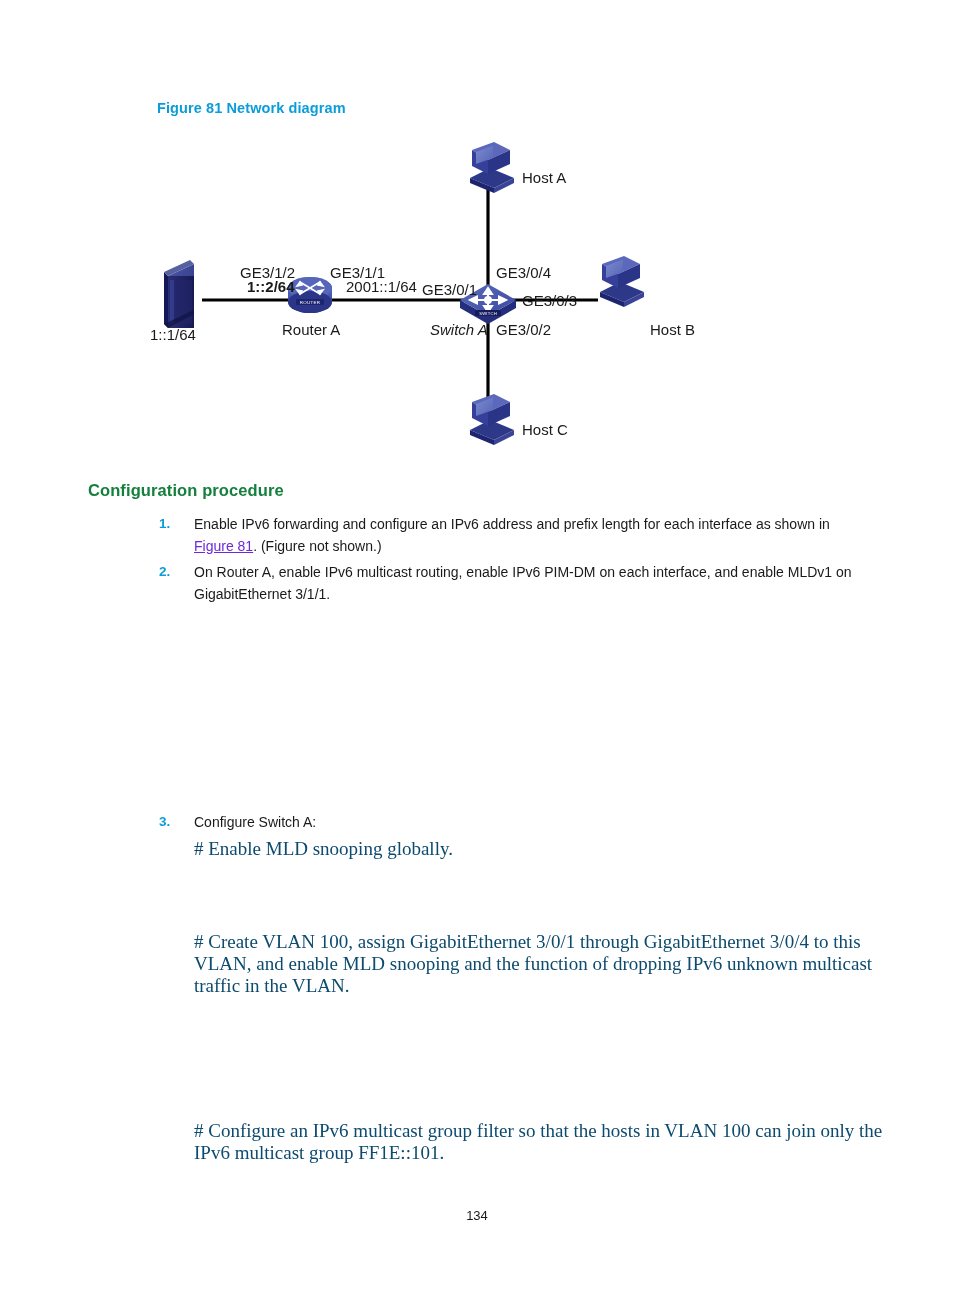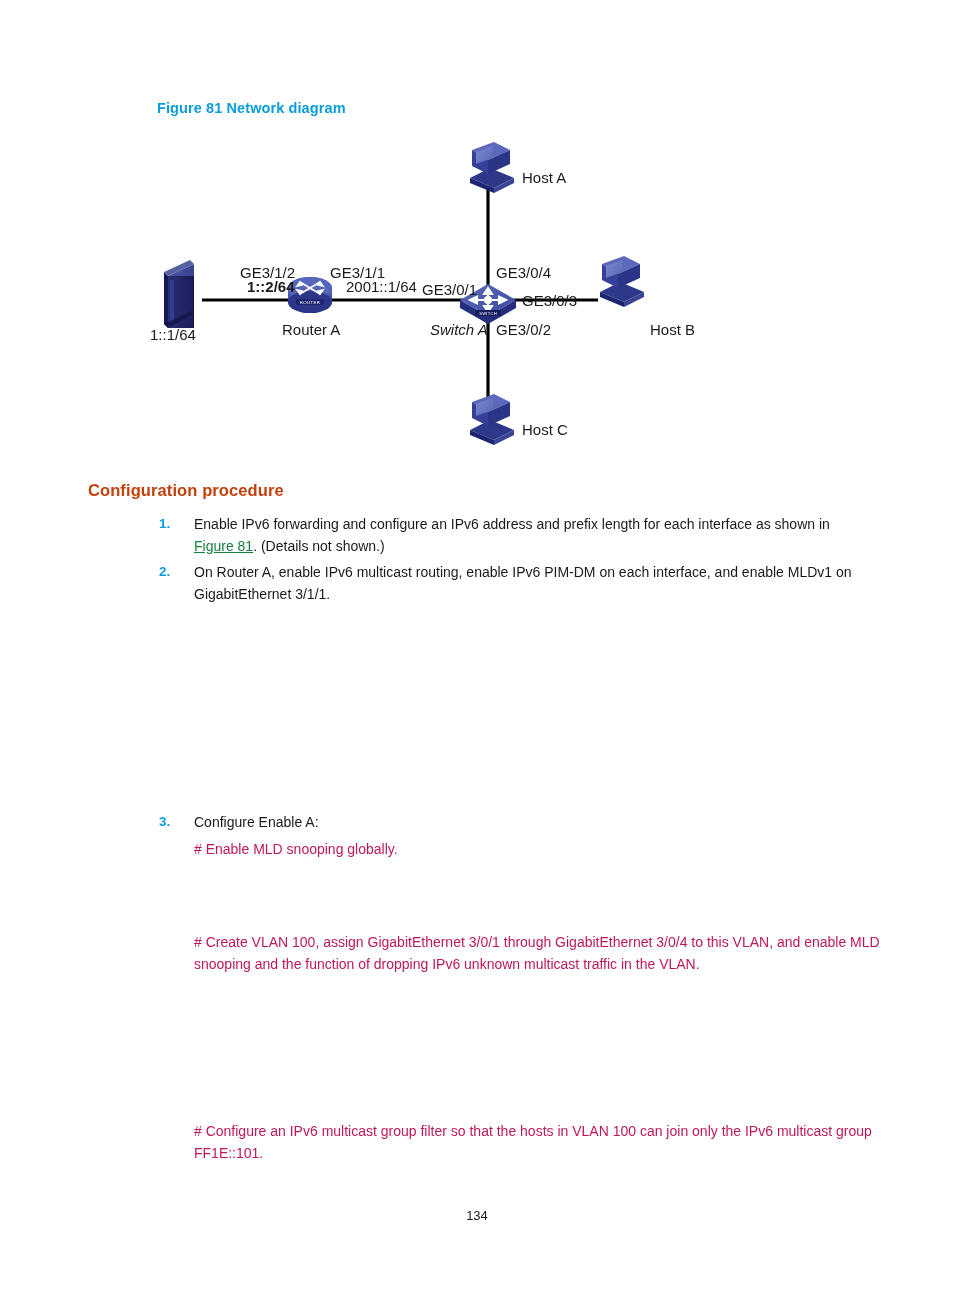--- a/index.html
+++ b/index.html
@@ -45,21 +45,21 @@
     white-space: nowrap;
   }
 
   
   .section-heading {
     position: absolute;
     left: 88px;
     top: 481px;
     font-size: 16.5px;
     font-weight: bold;
-    color: #c2410c;
+    color: #15803d;
     letter-spacing: 0.1px;
   }
 
   
   .step {
     position: absolute;
     display: flex;
     align-items: flex-start;
   }
   .step-num {
@@ -70,28 +70,29 @@
     color: #0b9dd9;
     line-height: 22px;
   }
   .step-body {
     font-size: 14px;
     line-height: 22px;
     color: #1a1a1a;
   }
   .step-body p { margin: 0; }
   .xref {
-    color: #15803d;
+    color: #6d28d9;
   }
 
   .para {
     position: absolute;
-    font-size: 14px;
+    font-size: 19px;
     line-height: 22px;
-    color: #be185d;
+    color: #0c4a6e;
+    font-family: Liberation Serif, serif;
   }
   .para p { margin: 0; }
 
   
   .page-number {
     position: absolute;
     left: 0;
     right: 0;
     top: 1208px;
     text-align: center;
@@ -265,36 +266,36 @@
 
   <div class="dg-label" style="left:372px; top:283px;">Host C</div>
 </div>
 
 <div class="section-heading">Configuration procedure</div>
 
 <div class="step" style="left:159px; top:513px; width:710px;">
   <div class="step-num">1.</div>
   <div class="step-body">
     <p>
-      <span>Enable IPv6 forwarding and configure an IPv6 address and prefix length for each interface as shown in </span><a class="xref" href="#">Figure 81</a><span>. (Details not shown.)</span>
+      <span>Enable IPv6 forwarding and configure an IPv6 address and prefix length for each interface as shown in </span><a class="xref" href="#">Figure 81</a><span>. (Figure not shown.)</span>
     </p>
   </div>
 </div>
 
 <div class="step" style="left:159px; top:561px; width:710px;">
   <div class="step-num">2.</div>
   <div class="step-body">
     <p>On Router A, enable IPv6 multicast routing, enable IPv6 PIM-DM on each interface, and enable MLDv1 on GigabitEthernet 3/1/1.</p>
   </div>
 </div>
 
 <div class="step" style="left:159px; top:811px; width:710px;">
   <div class="step-num">3.</div>
   <div class="step-body">
-    <p>Configure Enable A:</p>
+    <p>Configure Switch A:</p>
   </div>
 </div>
 
 <div class="para" style="left:194px; top:838px; width:690px;">
   <p># Enable MLD snooping globally.</p>
 </div>
 
 <div class="para" style="left:194px; top:931px; width:690px;">
   <p># Create VLAN 100, assign GigabitEthernet 3/0/1 through GigabitEthernet 3/0/4 to this VLAN, and enable MLD snooping and the function of dropping IPv6 unknown multicast traffic in the VLAN.</p>
 </div>

